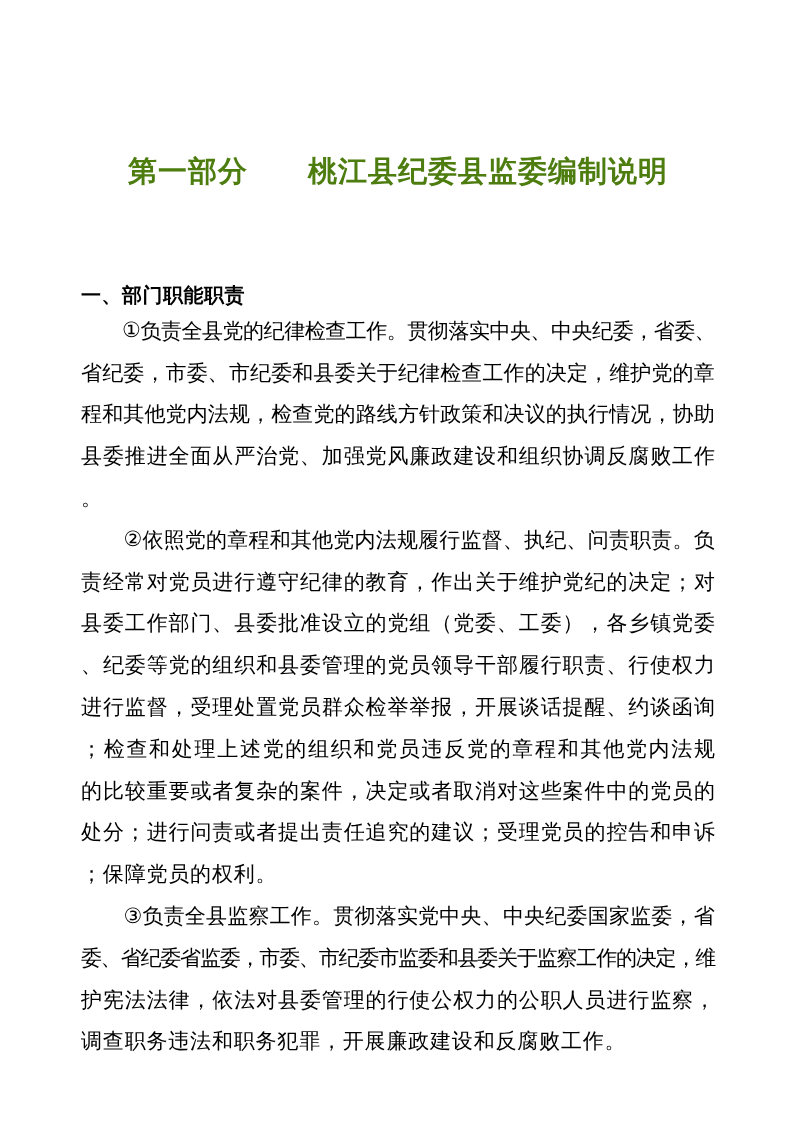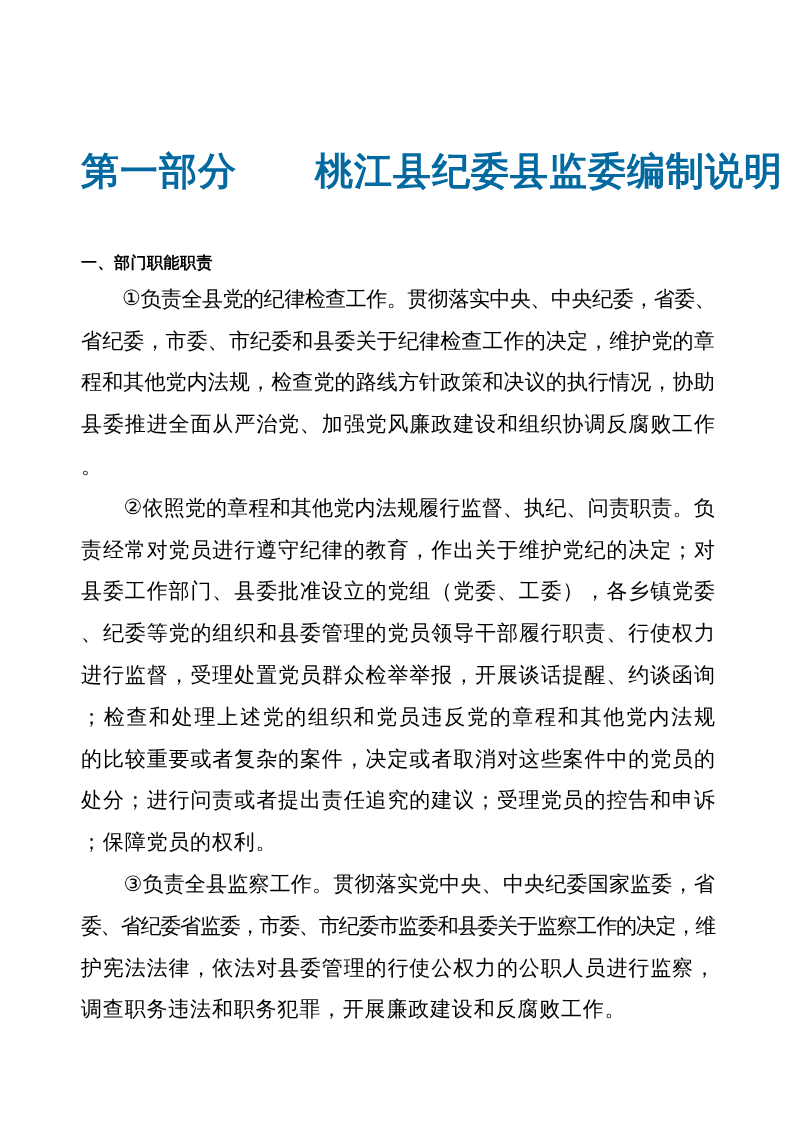--- a/index.html
+++ b/index.html
@@ -14,35 +14,35 @@
   }
   .page {
     box-sizing: border-box;
     width: 793px;
     height: 1122px;
     background: #ffffff;
     padding: 150px 78px 0 81px;
   }
   .doc-title {
     margin: 0;
-    color: #0369a1;
+    color: #4d7c0f;
     font-family: "Liberation Sans", sans-serif;
     font-weight: bold;
-    font-size: 38px;
+    font-size: 29px;
     line-height: 42px;
     text-align: center;
     white-space: pre;
     letter-spacing: 1px;
   }
   .section-heading {
-    margin: 56px 0 0 0;
+    margin: 88px 0 0 0;
     color: #000000;
     font-family: "Liberation Sans", sans-serif;
     font-weight: bold;
-    font-size: 16px;
+    font-size: 20px;
     line-height: 30px;
     letter-spacing: 0.5px;
   }
   .doc-body {
     font-family: "Liberation Serif", serif;
     color: #000000;
   }
   .para {
     margin: 0;
   }

